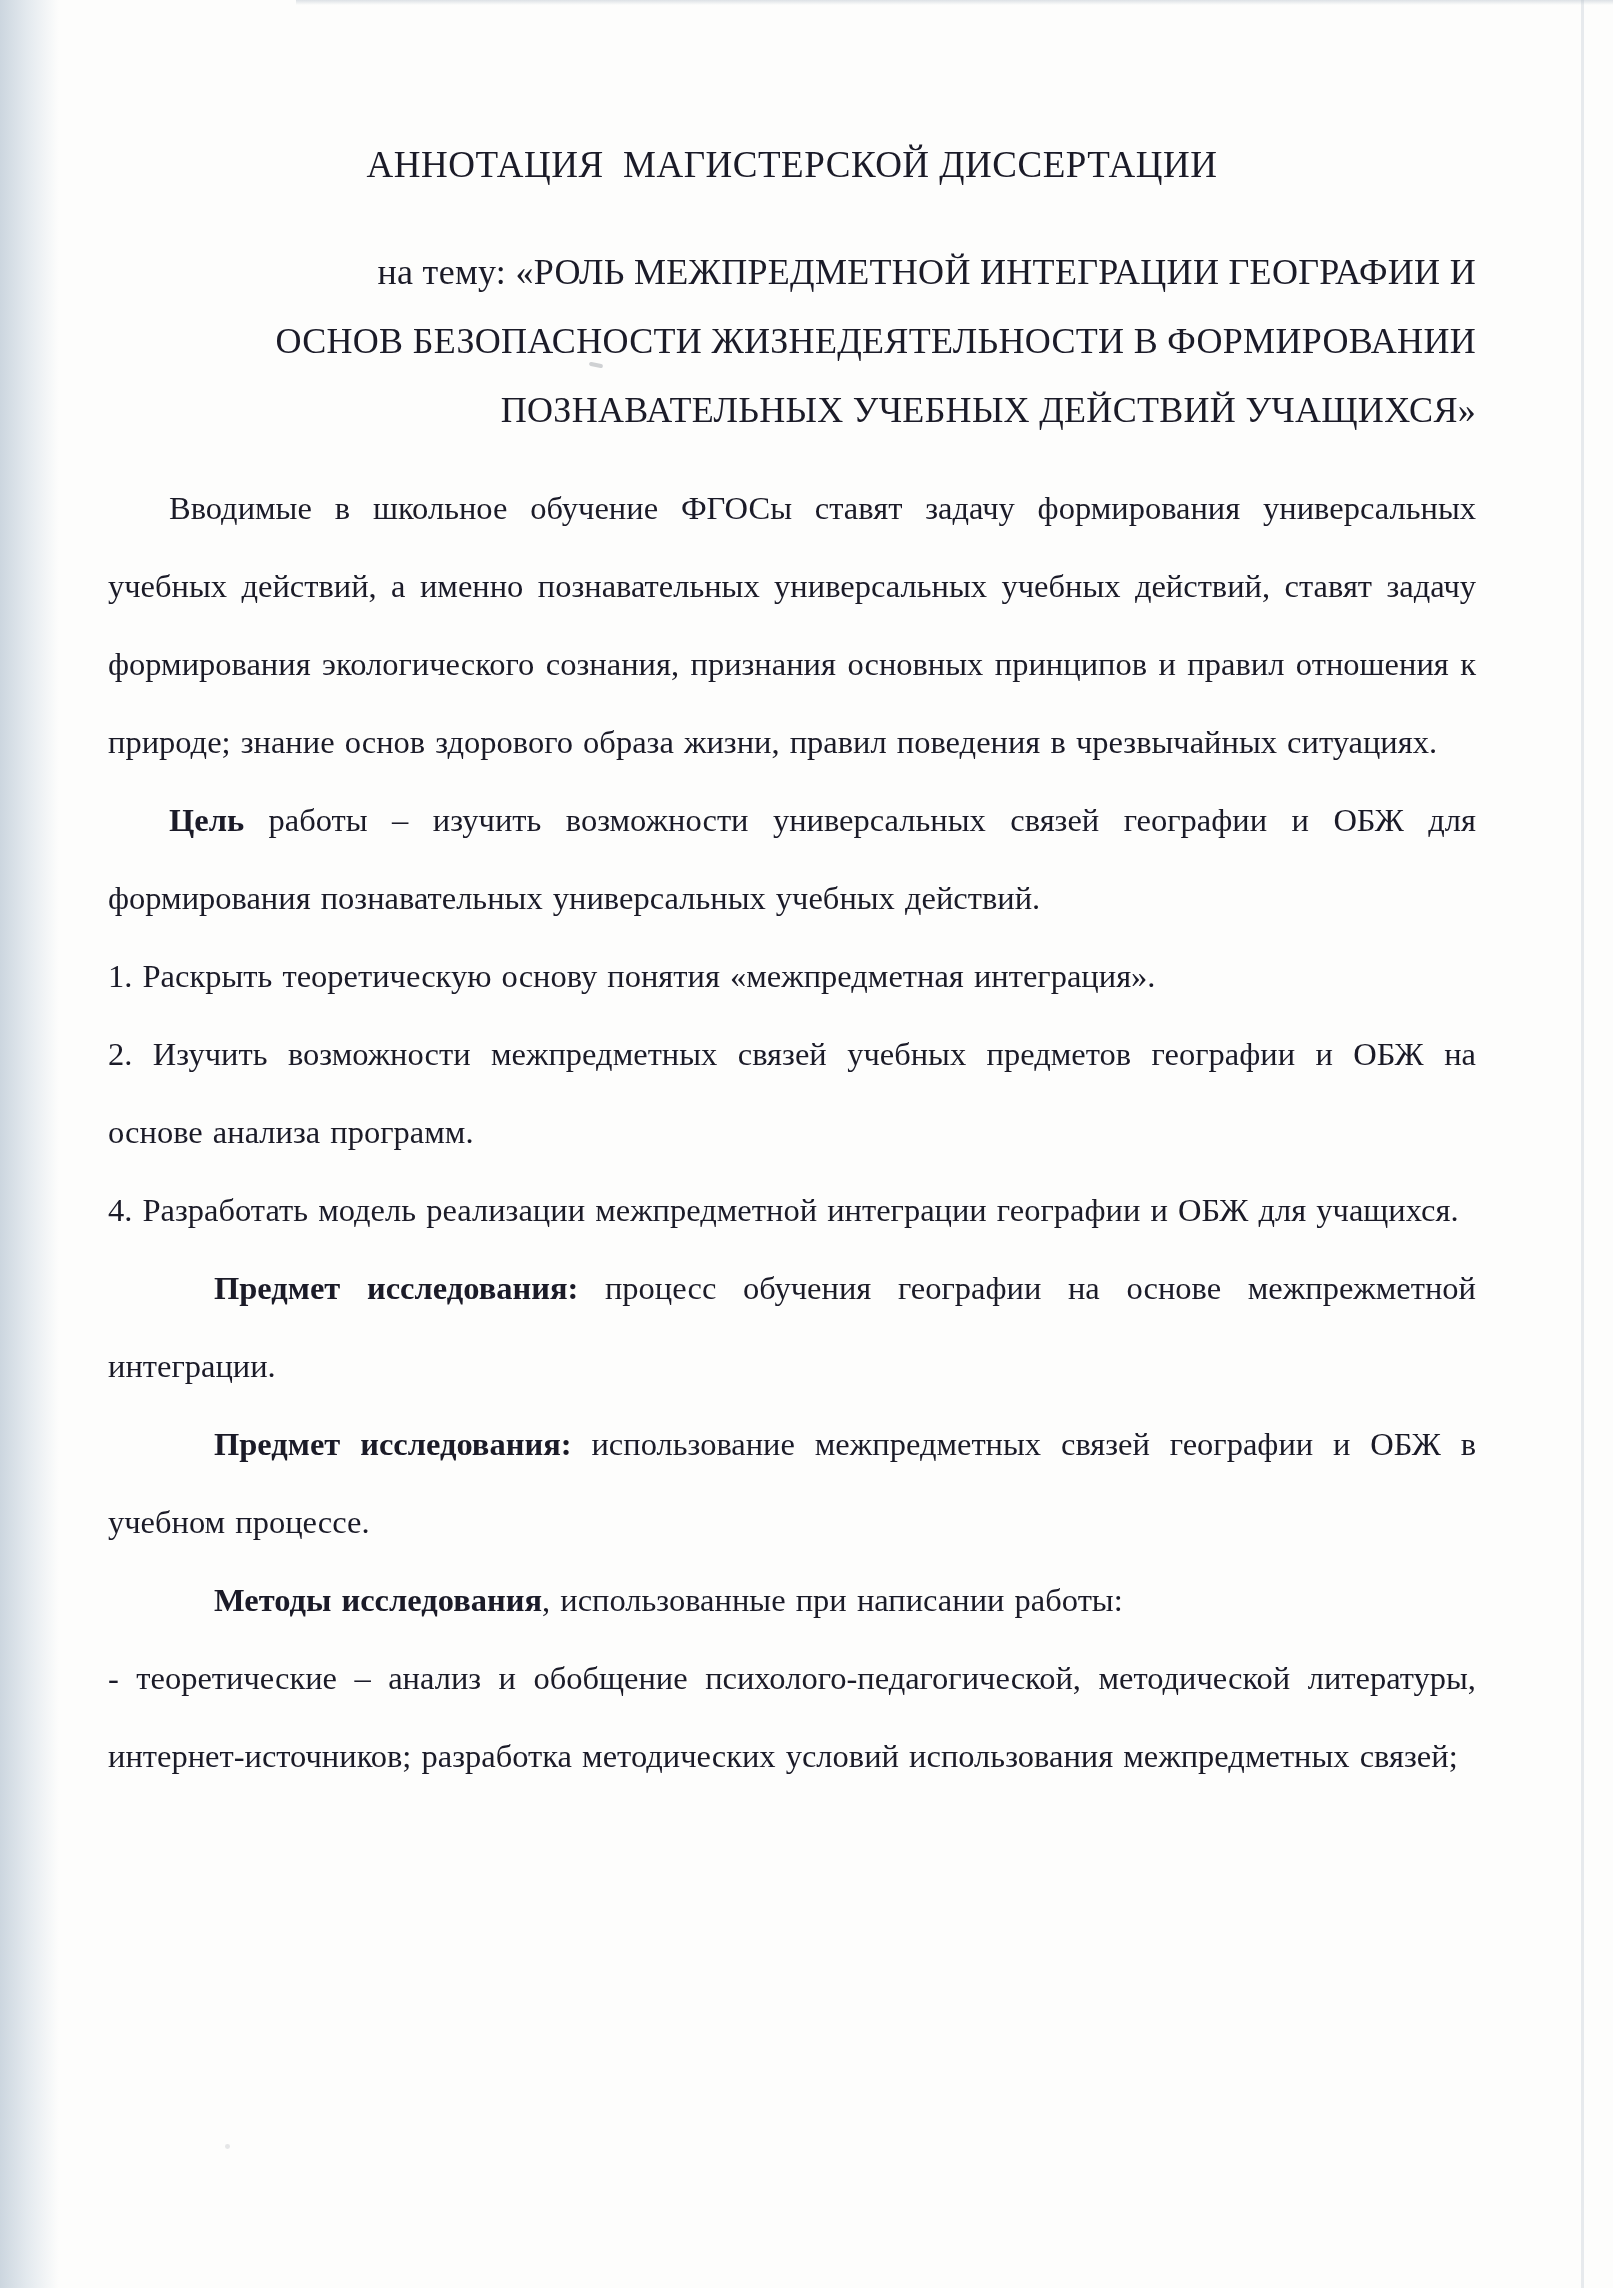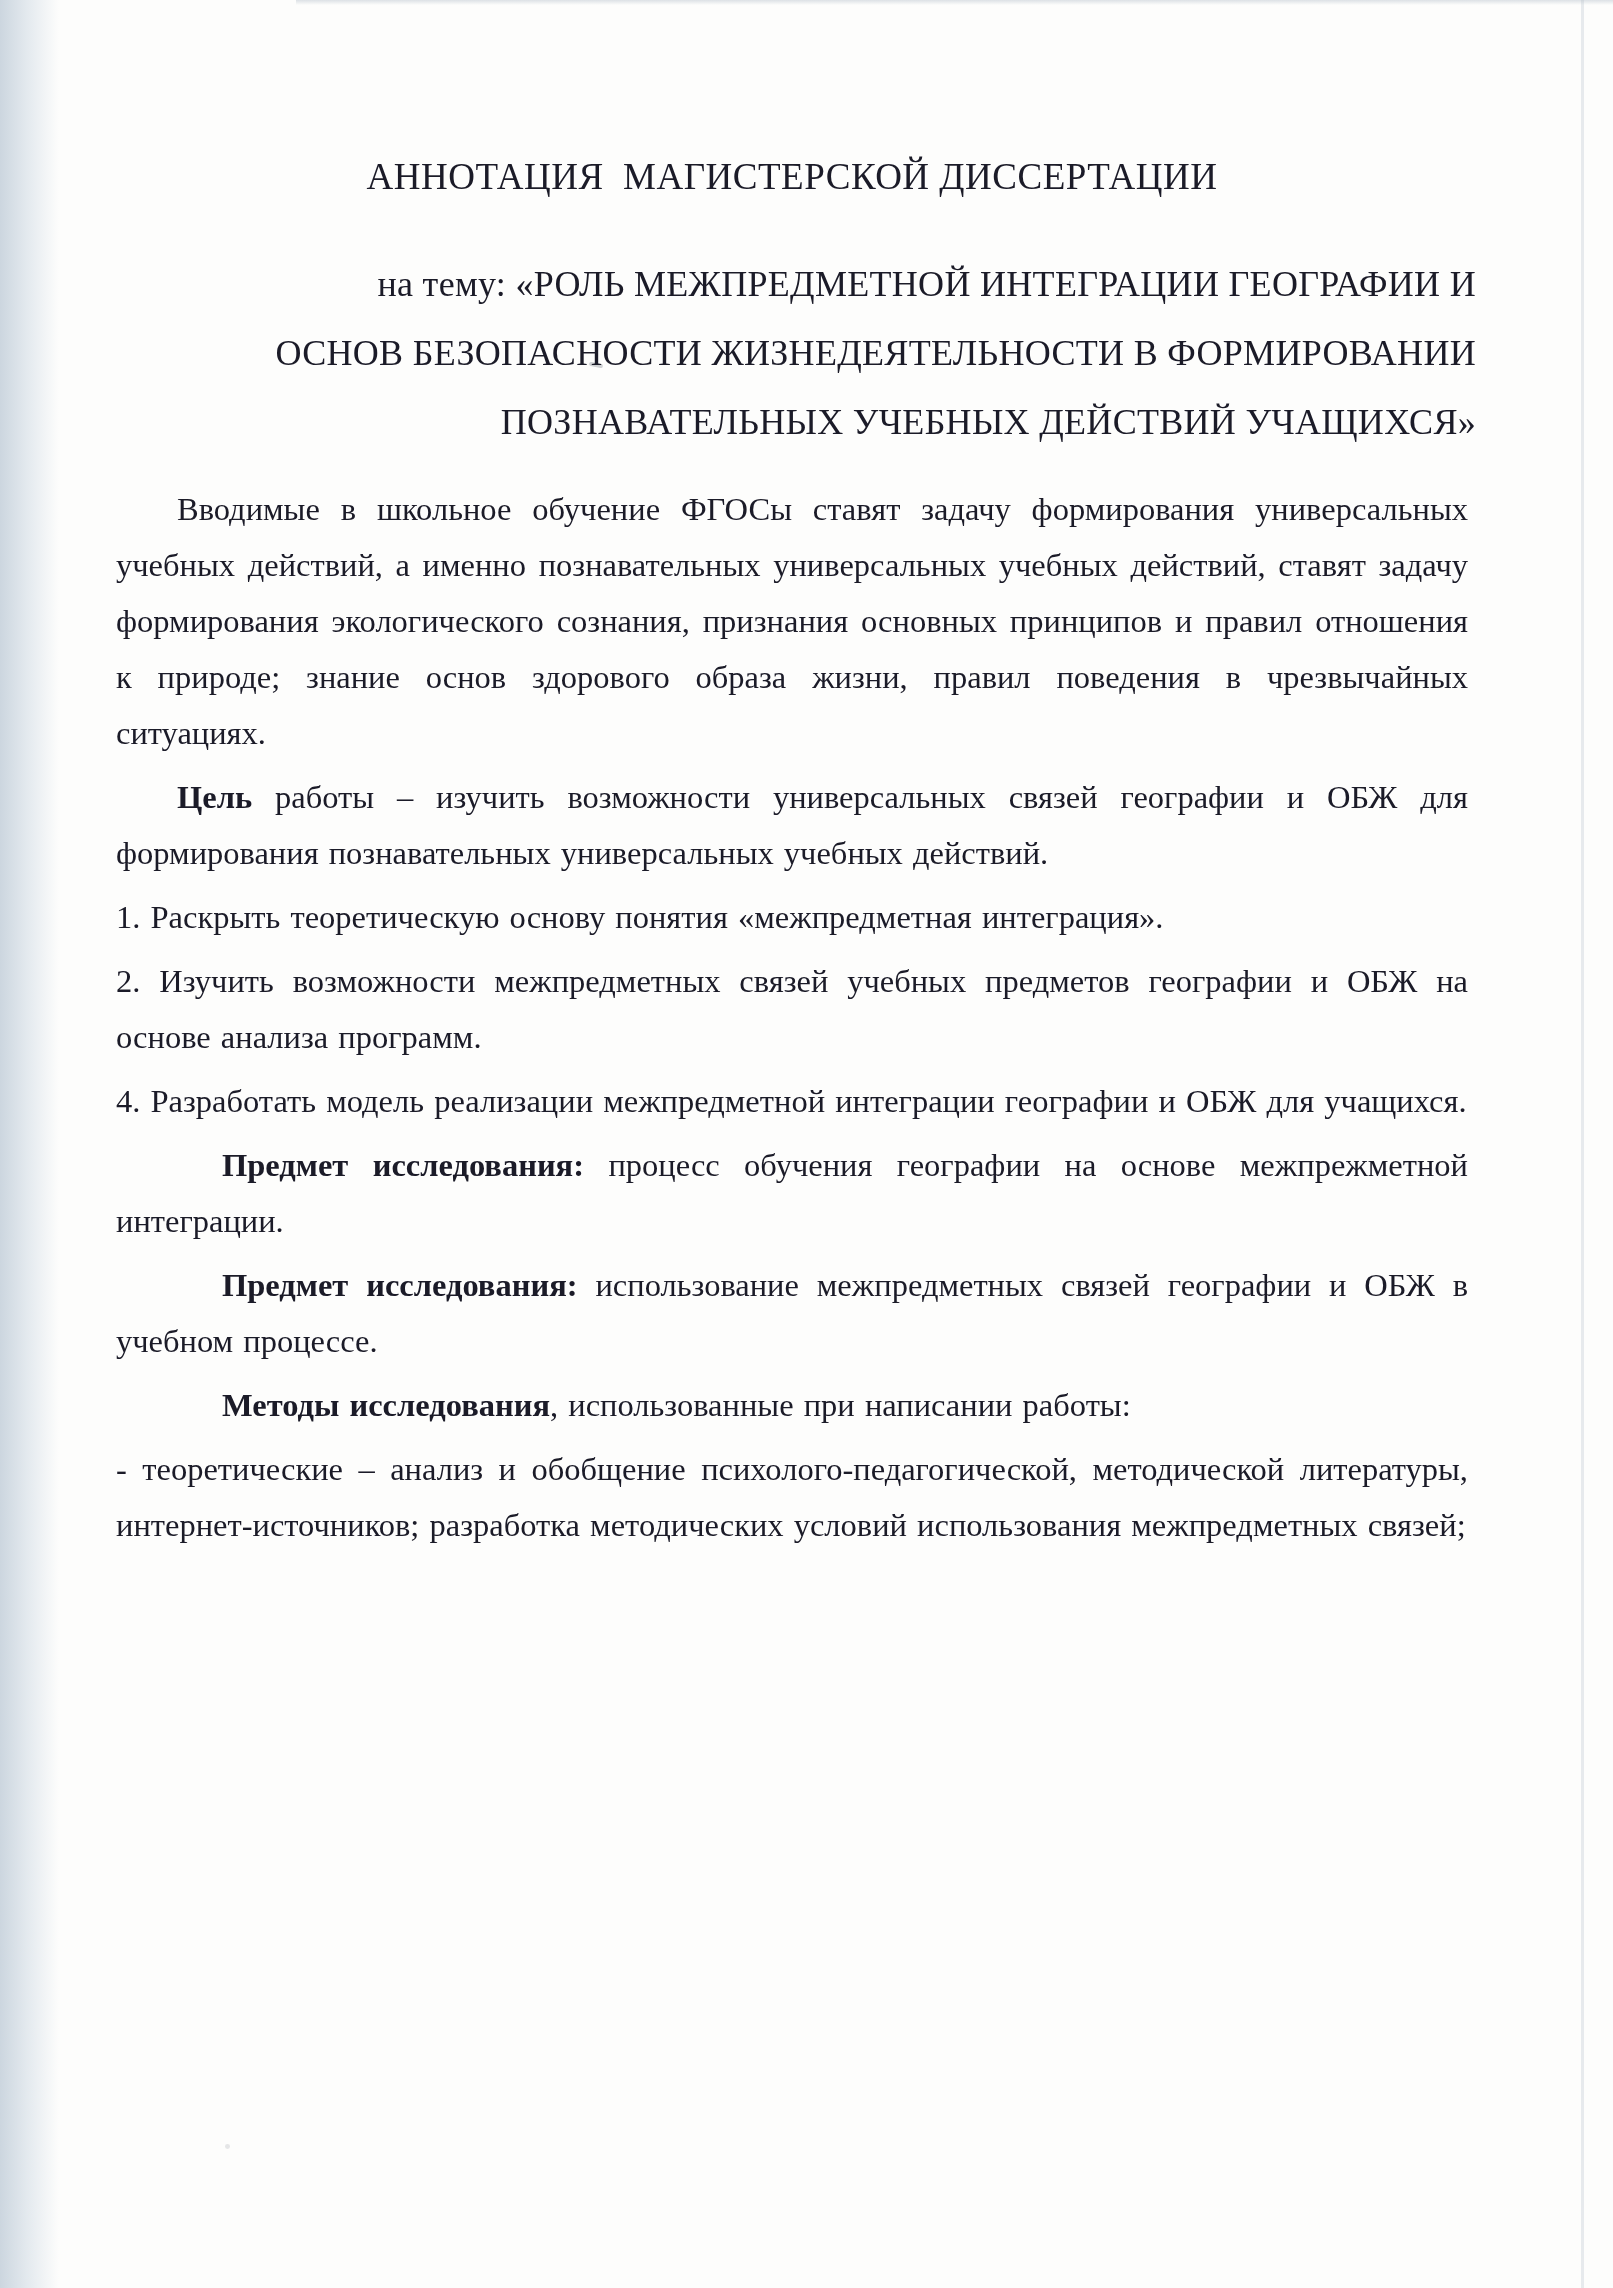--- a/index.html
+++ b/index.html
@@ -28,21 +28,21 @@
   .smudge {
     position: absolute; background: rgba(120,125,135,0.35); border-radius: 2px;
   }
   .s1 { left: 589px; top: 363px; width: 13.8px; height: 3.9px; transform: rotate(12deg); }
   .s2 { left: 225px; top: 2144px; width: 4.9px; height: 4.9px; opacity: .5; border-radius: 50%; }
 
   .content {
     position: absolute;
     left: 108px;
     right: 138px;
-    top: 148px;
+    top: 136px;
   }
   .title {
     margin: 0;
     font-size: 37px;
     font-weight: normal;
     line-height: 57px;
     text-align: center;
     white-space: pre-wrap;
     letter-spacing: 0.5px;
   }
@@ -54,23 +54,23 @@
   }
   .theme {
     margin-top: 45px;
     font-size: 36px;
     line-height: 69px;
     text-align: right;
     letter-spacing: 0.3px;
   }
   .body-text { margin-top: 23.6px; }
   .para {
-    margin: 8px;
+    margin: 0;
     font-size: 32.5px;
-    line-height: 56px;
+    line-height: 78px;
     text-align: justify;
     text-align-last: left;
     word-spacing: 2px;
   }
   .indent    { text-indent: 61px; }
   .indent-lg { text-indent: 106px; }
   b { font-weight: bold; }
 </style>
 </head>
 <body>

